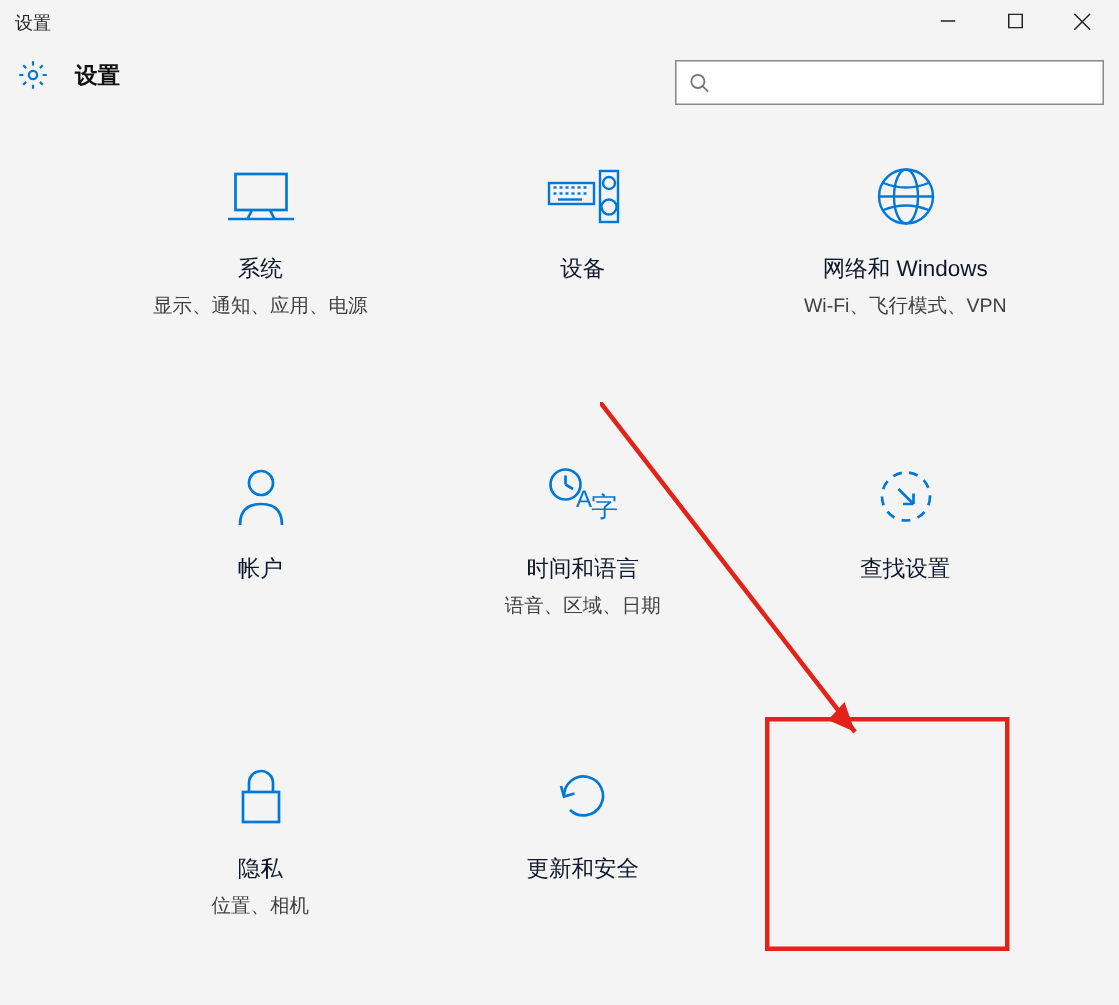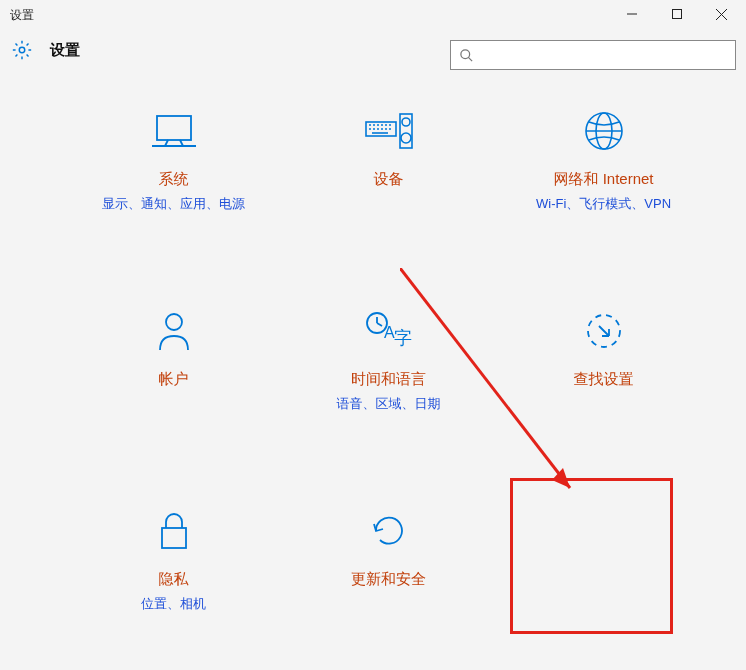--- a/index.html
+++ b/index.html
@@ -62,23 +62,23 @@
   .item {
     display: flex; flex-direction: column; align-items: center;
     text-align: center;
     padding-top: 18px;
   }
   .icon-box {
     height: 50px;
     display: flex; align-items: center; justify-content: center;
     margin-bottom: 14px;
   }
-  .item-title { font-size: 15px; color: #c2410c; margin-bottom: 6px; }
+  .item-title { font-size: 15px; color: #0f172a; margin-bottom: 6px; }
   .item-desc {
-    font-size: 13px; color: #1d4ed8;
+    font-size: 13px; color: #404040;
     line-height: 1.45;
     max-width: 180px;
   }
   .highlight-box {
     position: absolute;
     left: 510px; top: 478px;
     width: 163px; height: 156px;
     border: 3px solid #e2231a;
     pointer-events: none;
   }
@@ -177,21 +177,21 @@
   <div class="item">
     <div class="icon-box">
       <svg width="42" height="42" viewBox="0 0 42 42" fill="none" stroke="#0078d7" stroke-width="1.6">
         <circle cx="21" cy="21" r="18"></circle>
           <ellipse cx="21" cy="21" rx="8" ry="18"></ellipse>
           <line x1="3" y1="21" x2="39" y2="21"></line>
           <path d="M6 12 Q21 18 36 12"></path>
           <path d="M6 30 Q21 24 36 30"></path>
       </svg>
     </div>
-    <div class="item-title">网络和 Internet</div>
+    <div class="item-title">网络和 Windows</div>
     <div class="item-desc">Wi-Fi、飞行模式、VPN</div>
   </div>
 
 
   <div class="item">
     <div class="icon-box">
       <svg width="40" height="42" viewBox="0 0 40 42" fill="none" stroke="#0078d7" stroke-width="1.8">
         <circle cx="20" cy="12" r="8"></circle>
           <path d="M6 40 Q6 26 20 26 Q34 26 34 40"></path>
       </svg>

